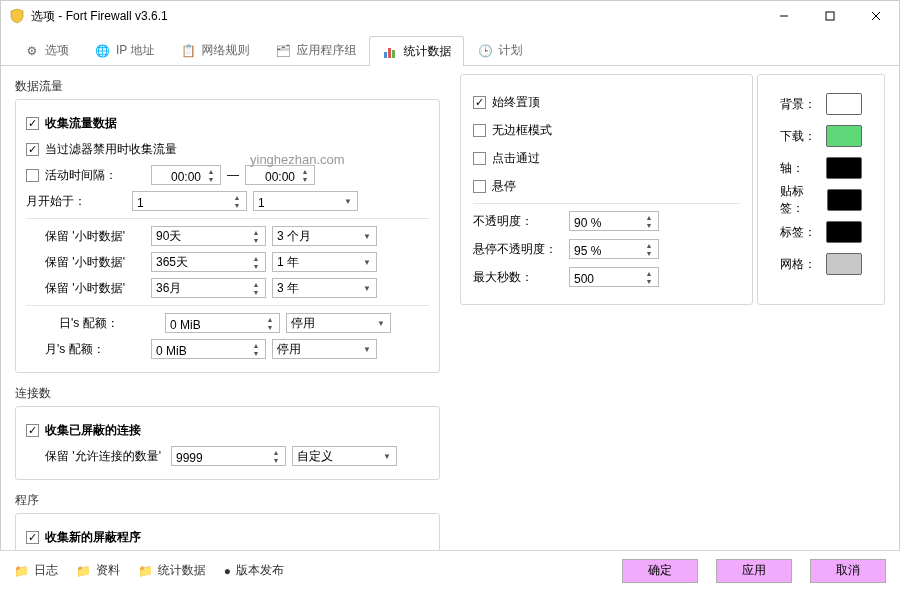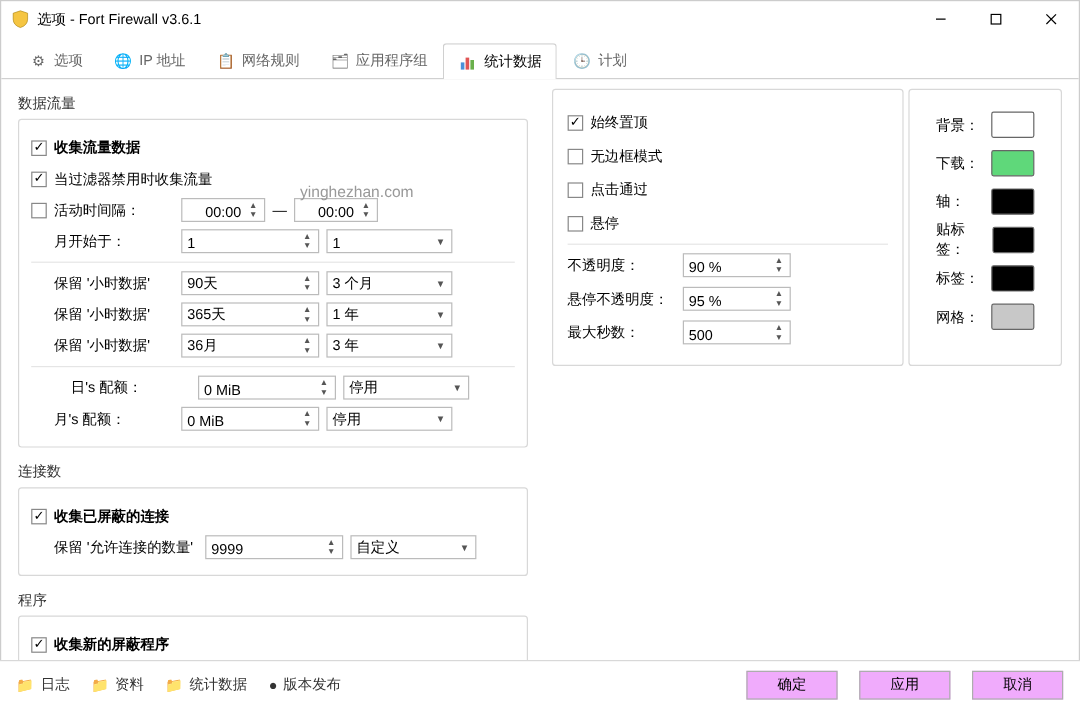--- a/index.html
+++ b/index.html
@@ -151,21 +151,21 @@
           <span>—</span>
           <div class="timebox">
               <span class="val">00:00</span>
               <div class="spin-btns">
                 <div class="spin-up">▲</div>
                 <div class="spin-down">▼</div>
               </div>
             </div>
         </div>
         <div class="row">
-          <span class="lbl lbl-w" style="margin-left:19px">月开始于：</span>
+          <span class="lbl lbl-w" style="">月开始于：</span>
           <div class="spin">
               <span class="val">1</span>
               <div class="spin-btns">
                 <div class="spin-up">▲</div>
                 <div class="spin-down">▼</div>
               </div>
             </div>
           <div class="combo">
               <span class="val">1</span>
               <div class="combo-btn">▼</div>

